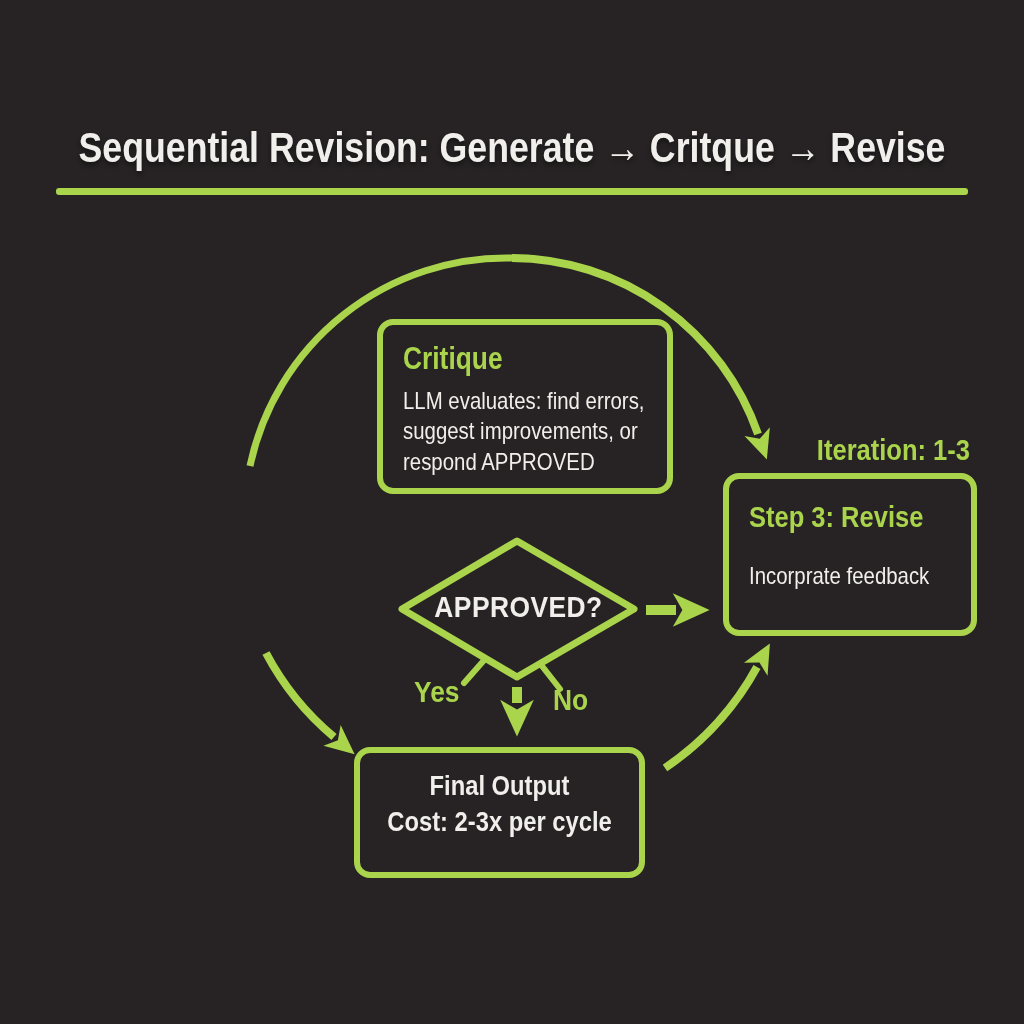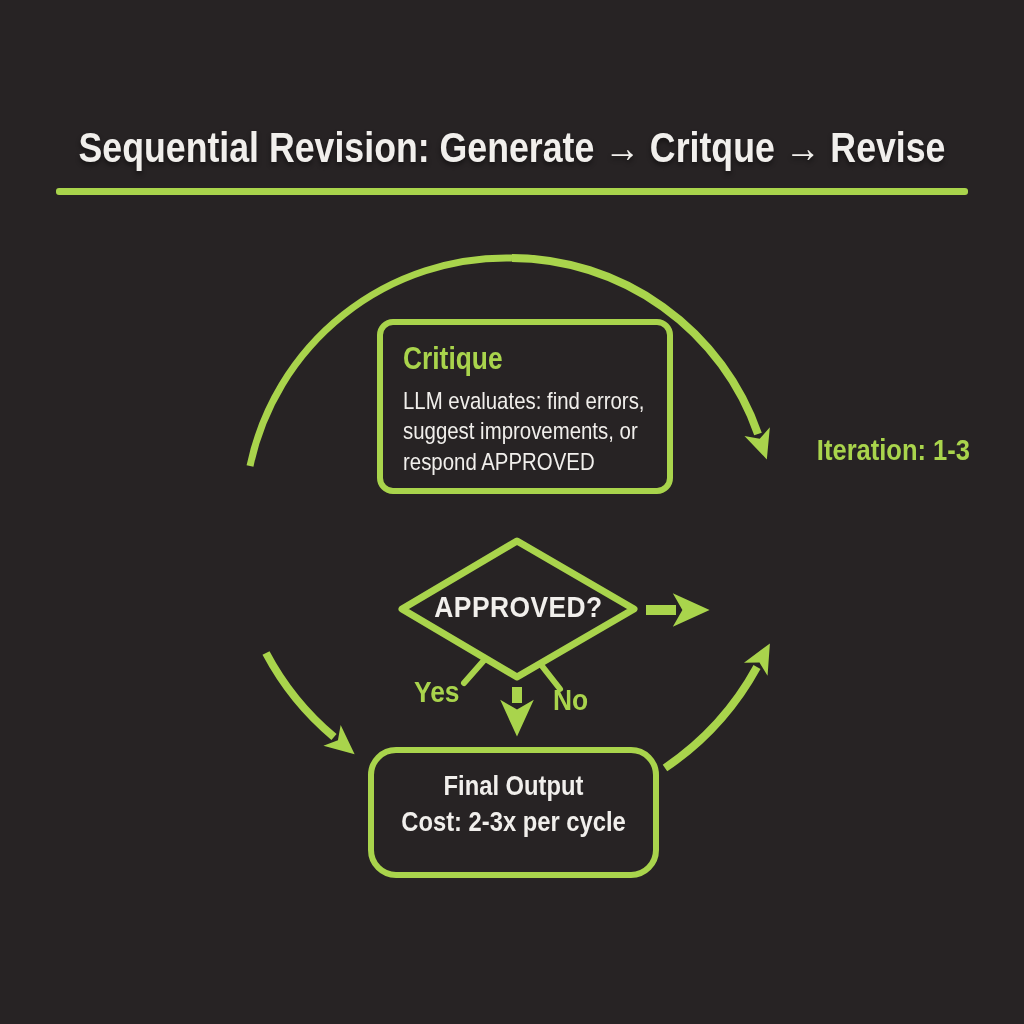--- a/index.html
+++ b/index.html
@@ -53,21 +53,21 @@
     white-space:nowrap;line-height:1.25;
   }
   .body-line{display:block;}
   #node-generate{left:52px;top:474px;width:251px;height:160px;padding:20px 18px;}
   #node-generate .node-body{margin-top:24px;}
   #node-critique{left:377px;top:319px;width:296px;height:175px;padding:15px 20px;text-decoration:underline;}
   #node-critique .node-title{font-size:31px;}
   #node-critique .node-body{margin-top:9px;font-size:24px;line-height:1.26;}
   #node-revise{left:723px;top:473px;width:254px;height:163px;padding:20px 20px;}
   #node-revise .node-body{margin-top:26px;}
-  #node-output{left:368px;top:747px;width:291px;height:131px;padding-top:15px;text-align:center;border-radius:28px;}
+  #node-output{left:354px;top:747px;width:291px;height:131px;padding-top:15px;text-align:center;}
   #node-output .node-center{
     display:block;color:var(--text);font-size:27px;font-weight:bold;line-height:36px;
     transform:scaleX(.88);transform-origin:center top;white-space:nowrap;
   }
   
   .float-label{position:absolute;z-index:3;white-space:nowrap;}
   #label-iteration{
     left:700px;top:434px;width:270px;text-align:right;
     color:var(--accent);font-size:29px;font-weight:bold;
     transform:scaleX(.88);transform-origin:right center;
@@ -118,20 +118,24 @@
 
   <div class="node" id="node-critique">
     <span class="node-title">Critique</span><br>
     <span class="node-body">
       <span class="body-line">LLM evaluates: find errors,</span>
       <span class="body-line">suggest improvements, or</span>
       <span class="body-line">respond APPROVED</span>
     </span>
   </div>
 
+  <div class="node" id="node-revise">
+    <span class="node-title">Step 3: Revise</span><br>
+    <span class="node-body">Incorprate feedback</span>
+  </div>
 
   <div class="node" id="node-output">
     <span class="node-center">Final Output</span>
     <span class="node-center">Cost: 2-3x per cycle</span>
   </div>
 
   <div class="float-label" id="label-iteration">Iteration: 1-3</div>
   <div class="float-label" id="label-approved">APPROVED?</div>
   <div class="float-label" id="label-yes">Yes</div>
   <div class="float-label" id="label-no">No</div>

